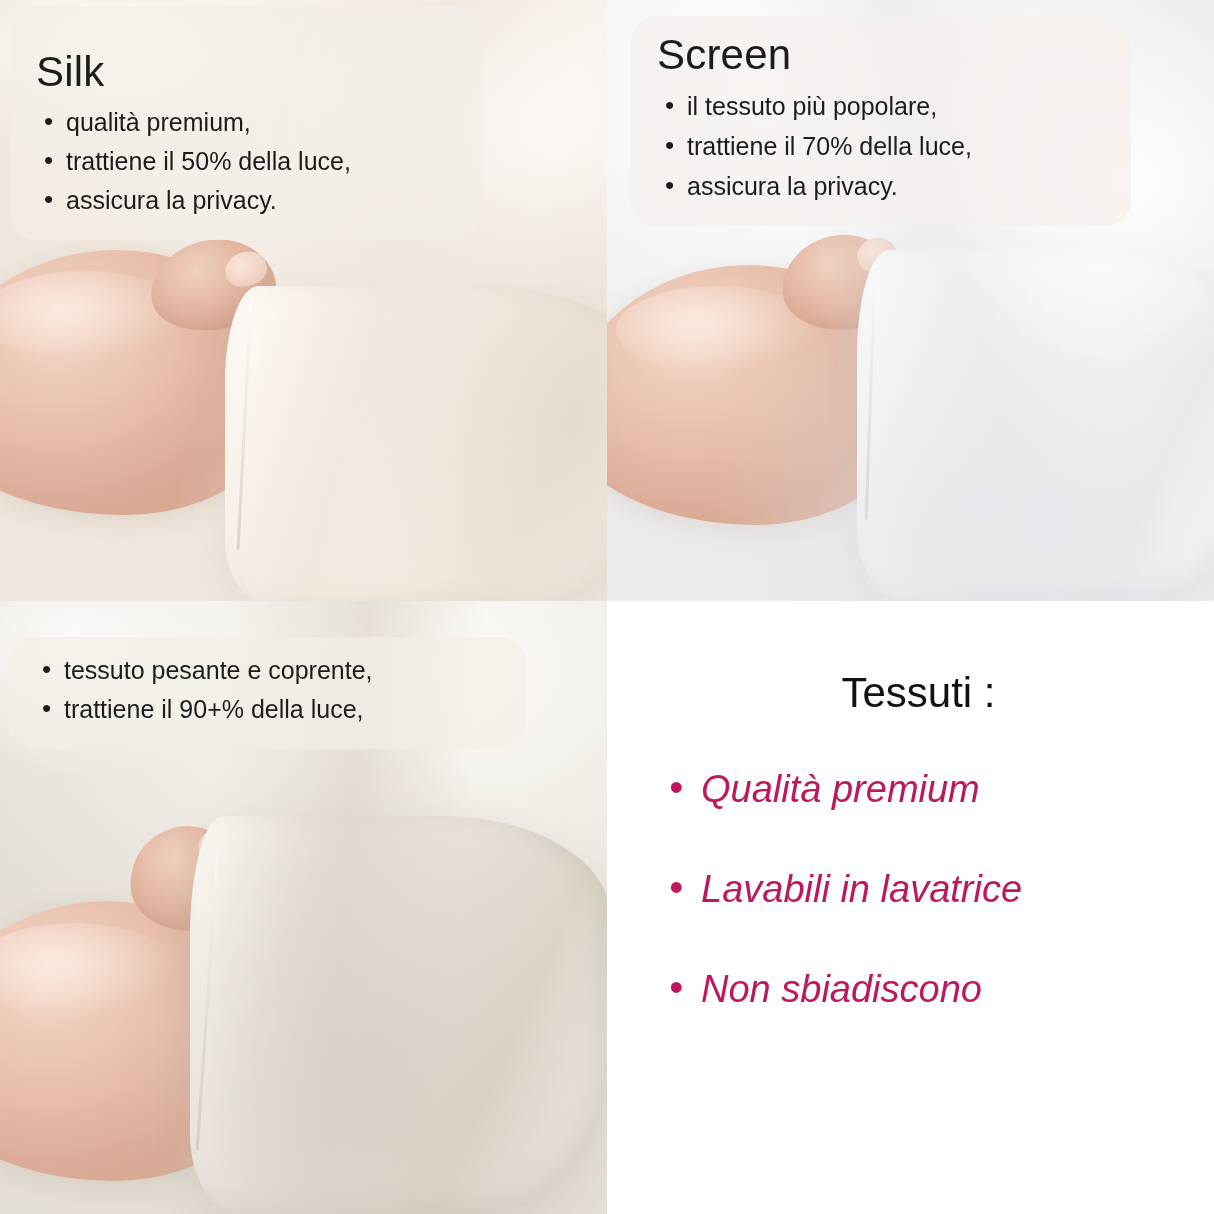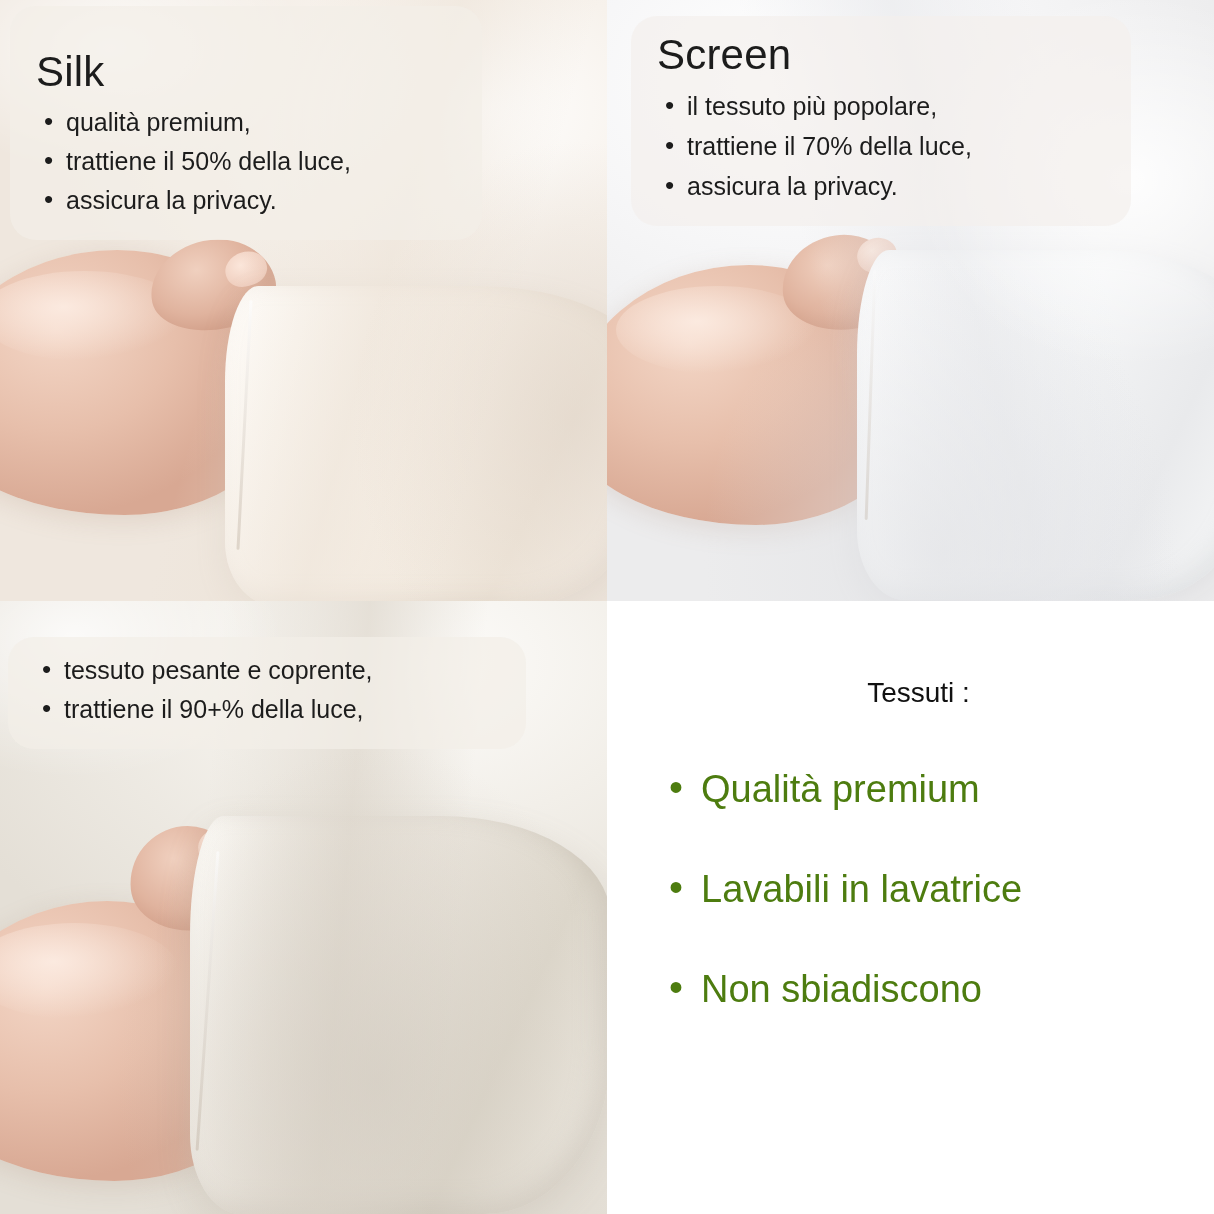--- a/index.html
+++ b/index.html
@@ -203,39 +203,40 @@
   
   .summary {
     background: #ffffff;
     display: flex;
     flex-direction: column;
     justify-content: flex-start;
     padding: 66px 40px 0 46px;
     box-sizing: border-box;
   }
   .summary-title {
-    font-size: 28px;
+    font-size: 42px;
     line-height: 52px;
     font-weight: 400;
     color: #111111;
     text-align: center;
     margin: 0 0 46px 0;
     padding-left: 10px;
   }
   .summary ul {
     margin: 0;
     padding: 0 0 0 48px;
     list-style: none;
   }
   .summary li {
     position: relative;
     font-size: 38px;
     line-height: 48px;
-    color: #4d7c0f;
+    color: #be185d;
     margin-bottom: 52px;
+    font-style: italic;
   }
   .summary li::before {
     content: "\2022";
     position: absolute;
     left: -32px;
     top: -2px;
     font-size: 1.05em;
   }
 </style>
 </head>

